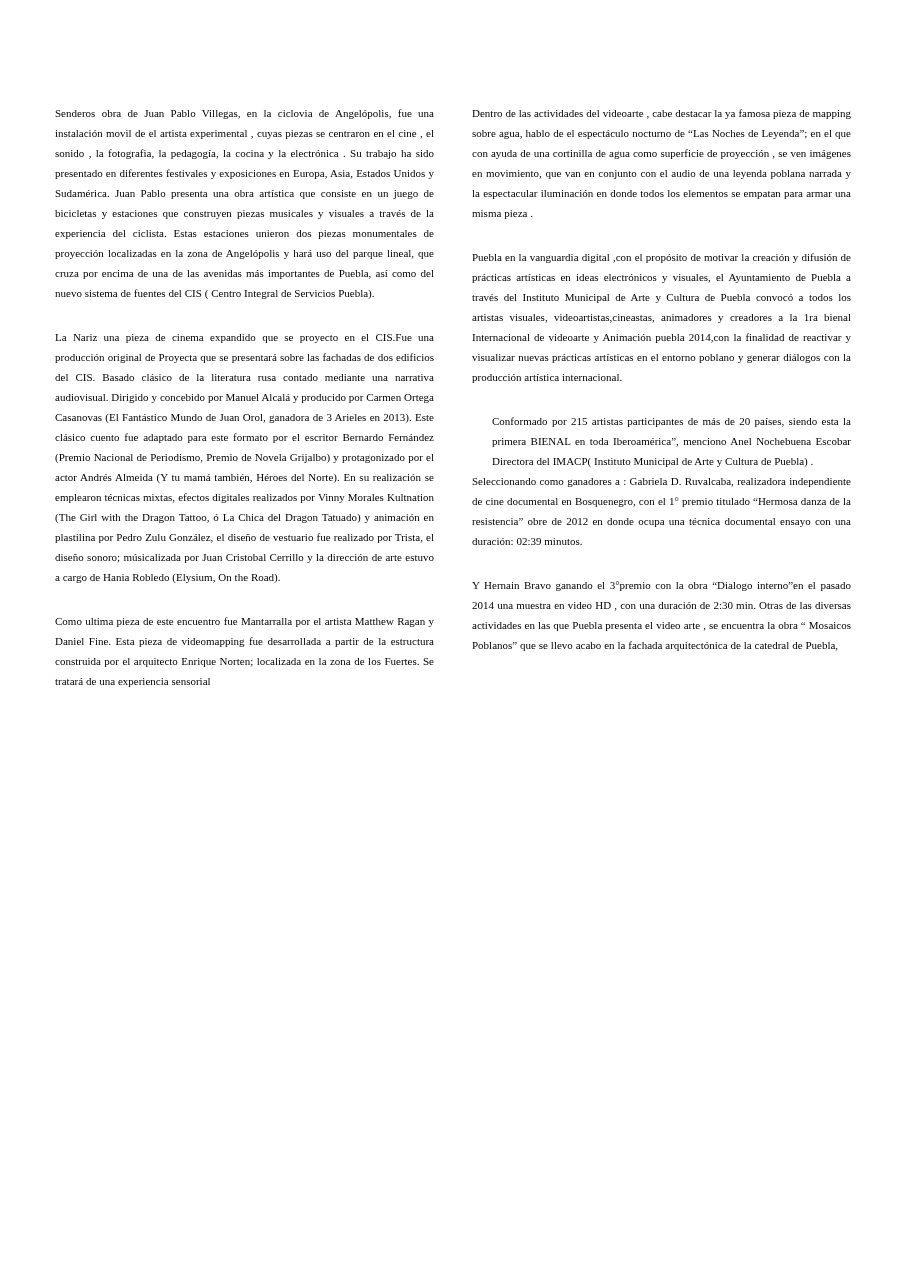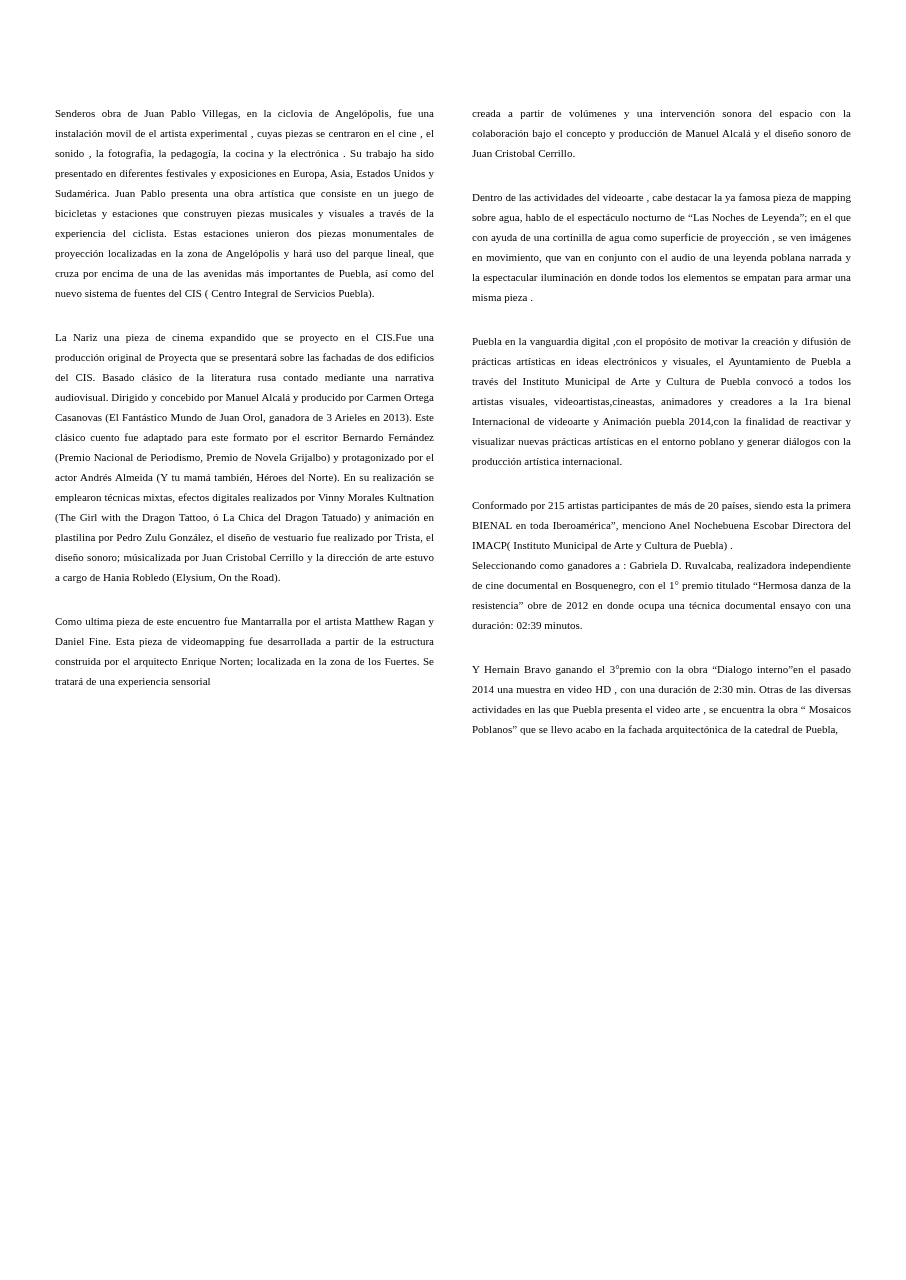--- a/index.html
+++ b/index.html
@@ -42,41 +42,41 @@
     text-align: justify;
     text-justify: inter-word;
     hyphens: none;
     word-spacing: 0.01em;
   }
   .para:last-child {
     margin-bottom: 0;
   }
   .para.tight {
     margin-bottom: 0;
+    margin-left: 20px;
   }
   
   .para.final {
     margin-bottom: 0;
   }
 </style>
 </head>
 <body>
 
 <div class="page">
 
   <div class="columns">
 
     <div class="column">
       <p class="para">Senderos obra de Juan Pablo Villegas, en la ciclovia de Angelópolis, fue una instalación movil de el artista experimental , cuyas piezas se centraron en el cine , el sonido , la fotografia, la pedagogía, la cocina y la electrónica . Su trabajo ha sido presentado en diferentes festivales y exposiciones en Europa, Asia, Estados Unidos y Sudamérica. Juan Pablo presenta una obra artística que consiste en un juego de bicicletas y estaciones que construyen piezas musicales y visuales a través de la experiencia del ciclista. Estas estaciones unieron dos piezas monumentales de proyección localizadas en la zona de Angelópolis y hará uso del parque lineal, que cruza por encima de una de las avenidas más importantes de Puebla, así como del nuevo sistema de fuentes del CIS ( Centro Integral de Servicios Puebla).</p>
       <p class="para">La Nariz una pieza de cinema expandido que se proyecto en el CIS.Fue una producción original de Proyecta que se presentará sobre las fachadas de dos edificios del CIS. Basado clásico de la literatura rusa contado mediante una narrativa audiovisual. Dirigido y concebido por Manuel Alcalá y producido por Carmen Ortega Casanovas (El Fantástico Mundo de Juan Orol, ganadora de 3 Arieles en 2013). Este clásico cuento fue adaptado para este formato por el escritor Bernardo Fernández (Premio Nacional de Periodismo, Premio de Novela Grijalbo) y protagonizado por el actor Andrés Almeida (Y tu mamá también, Héroes del Norte). En su realización se emplearon técnicas mixtas, efectos digitales realizados por Vinny Morales Kultnation (The Girl with the Dragon Tattoo, ó La Chica del Dragon Tatuado) y animación en plastilina por Pedro Zulu González, el diseño de vestuario fue realizado por Trista, el diseño sonoro; músicalizada por Juan Cristobal Cerrillo y la dirección de arte estuvo a cargo de Hania Robledo (Elysium, On the Road).</p>
       <p class="para">Como ultima pieza de este encuentro fue Mantarralla por el artista Matthew Ragan y Daniel Fine. Esta pieza de videomapping fue desarrollada a partir de la estructura construida por el arquitecto Enrique Norten; localizada en la zona de los Fuertes. Se tratará de una experiencia sensorial</p>
     </div>
 
     <div class="column">
-      <p class="para">creada a partir de volúmenes y una intervención sonora del espacio con la colaboración bajo el concepto y producción de Manuel Alcalá y el diseño sonoro de Juan Cristobal Cerrillo.</p>
       <p class="para">Dentro de las actividades del videoarte , cabe destacar la ya famosa pieza de mapping sobre agua, hablo de el espectáculo nocturno de “Las Noches de Leyenda”; en el que con ayuda de una cortinilla de agua como superficie de proyección , se ven imágenes en movimiento, que van en conjunto con el audio de una leyenda poblana narrada y la espectacular iluminación en donde todos los elementos se empatan para armar una misma pieza .</p>
       <p class="para">Puebla en la vanguardia digital ,con el propósito de motivar la creación y difusión de prácticas artísticas en ideas electrónicos y visuales, el Ayuntamiento de Puebla a través del Instituto Municipal de Arte y Cultura de Puebla convocó a todos los artistas visuales, videoartistas,cineastas, animadores y creadores a la 1ra bienal Internacional de videoarte y Animación puebla 2014,con la finalidad de reactivar y visualizar nuevas prácticas artísticas en el entorno poblano y generar diálogos con la producción artística internacional.</p>
       <p class="para tight">Conformado por 215 artistas participantes de más de 20 países, siendo esta la primera BIENAL en toda Iberoamérica”, menciono Anel Nochebuena Escobar Directora del IMACP( Instituto Municipal de Arte y Cultura de Puebla) .</p>
       <p class="para">Seleccionando como ganadores a : Gabriela D. Ruvalcaba, realizadora independiente de cine documental en Bosquenegro, con el 1° premio titulado “Hermosa danza de la resistencia” obre de 2012 en donde ocupa una técnica documental ensayo con una duración: 02:39 minutos.</p>
       <p class="para final"><span>Y Hernain Bravo ganando el 3°premio con la obra “Dialogo interno”en el pasado 2014 una muestra en video HD , con una duración de 2:30 min. Otras de las diversas actividades en las que Puebla presenta el video arte , se encuentra la obra “ Mosaicos Poblanos” que se llevo acabo en la fachada arquitectónica de la catedral de Puebla,</span></p>
     </div>
 
   </div>
 
 </div>

